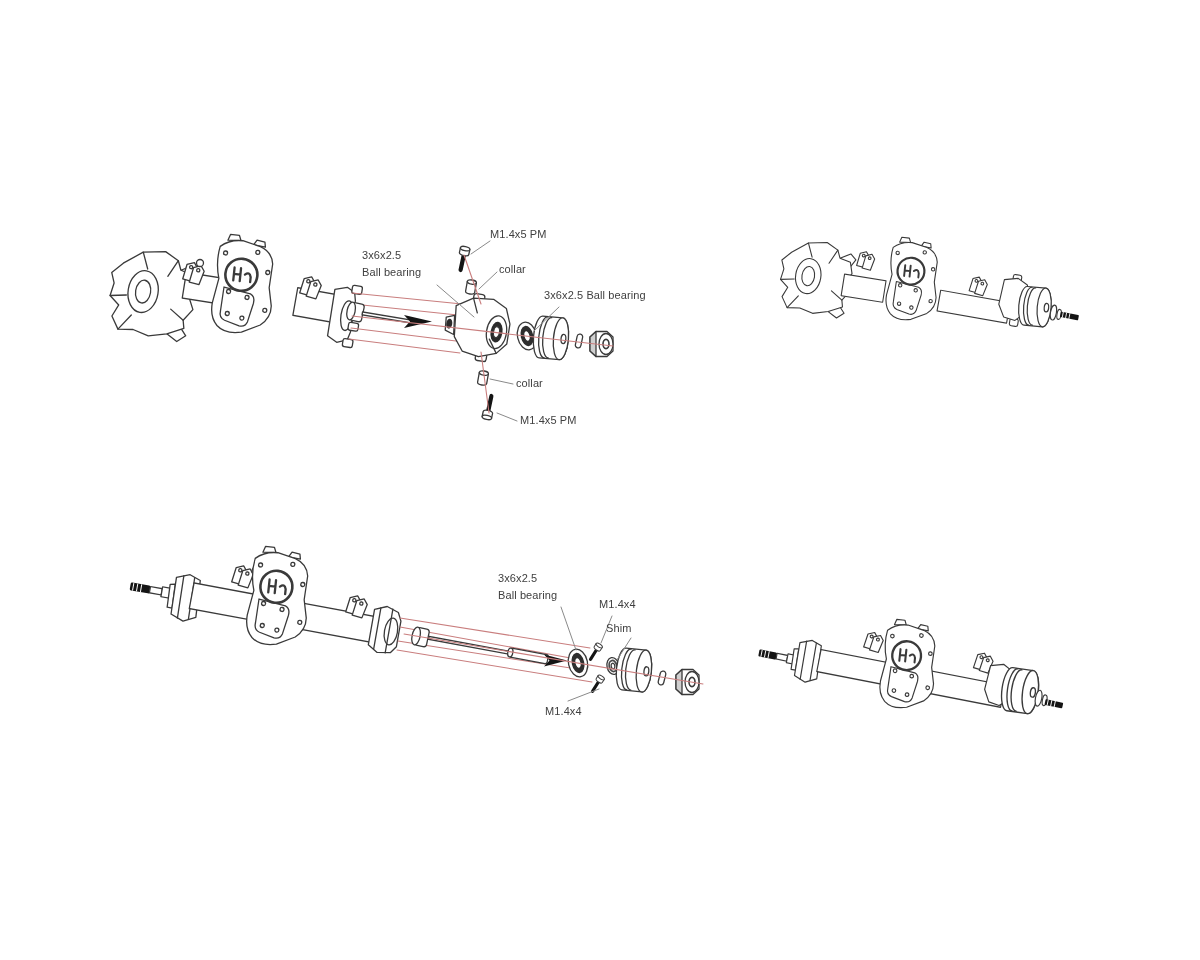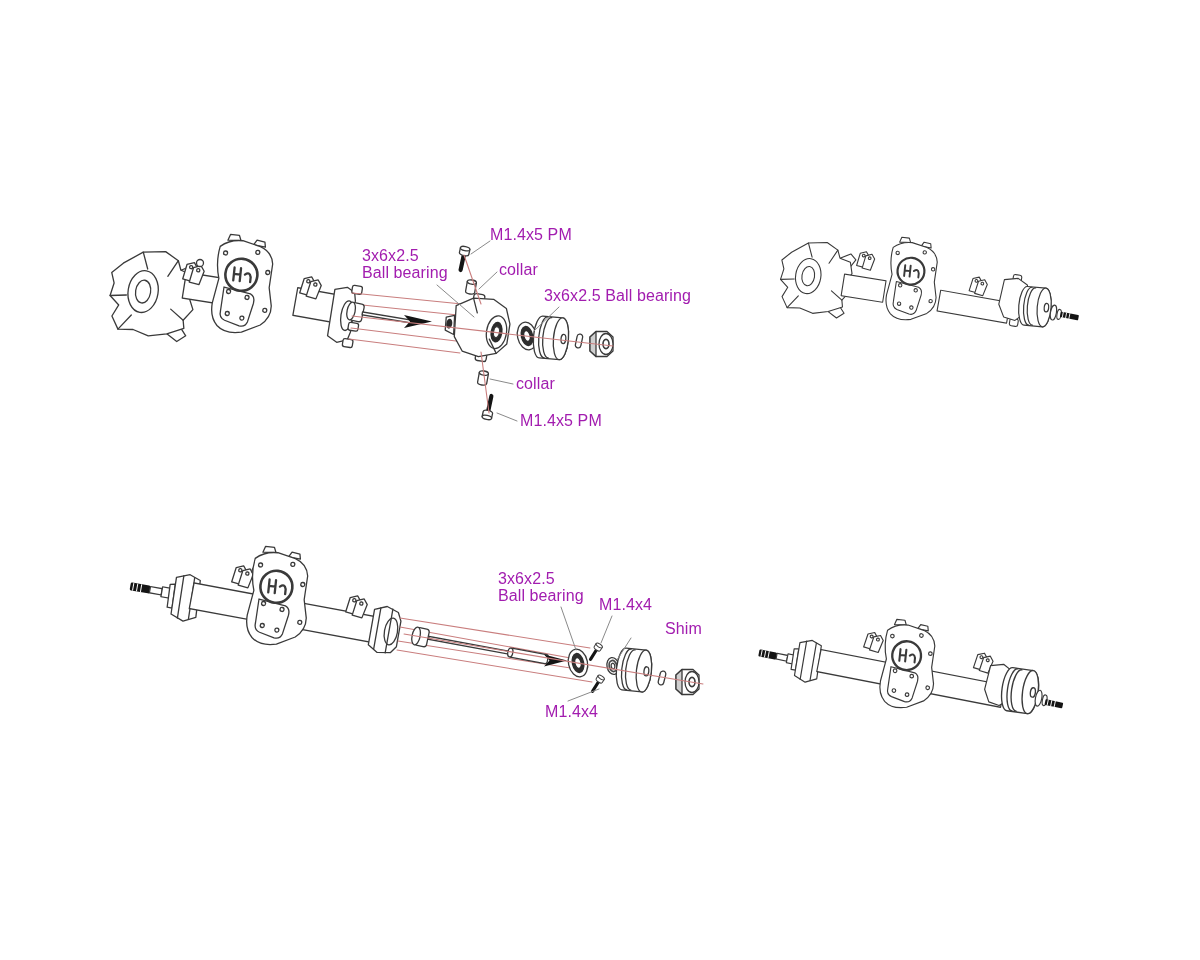--- a/index.html
+++ b/index.html
@@ -1,19 +1,19 @@
 <!DOCTYPE html>
 <html><head>
 <meta charset="utf-8">
 <style>
   html,body{margin:0;padding:0;background:#ffffff;}
   .stage{position:relative;width:1200px;height:960px;background:#ffffff;overflow:hidden;
          font-family:"Liberation Sans",sans-serif;}
   .stage svg{position:absolute;left:0;top:0;}
-  .lbl{position:absolute;font-size:16px;line-height:17px;color:#a21caf;
+  .lbl{position:absolute;font-size:11px;line-height:17px;color:#404040;
        white-space:pre-line;letter-spacing:0.1px;}
 </style>
 </head>
 <body>
 
 <div class="stage">
 
 <svg width="1200" height="960" viewBox="0 0 1200 960">
   <defs>
     <g id="g-bracket">
@@ -288,16 +288,16 @@
 <div class="lbl" style="left:362px;top:247px">3x6x2.5
 Ball bearing</div>
 <div class="lbl" style="left:499px;top:261px">collar</div>
 <div class="lbl" style="left:544px;top:287px">3x6x2.5 Ball bearing</div>
 <div class="lbl" style="left:516px;top:375px">collar</div>
 <div class="lbl" style="left:520px;top:412px">M1.4x5 PM</div>
 
 <div class="lbl" style="left:498px;top:570px">3x6x2.5
 Ball bearing</div>
 <div class="lbl" style="left:599px;top:596px">M1.4x4</div>
-<div class="lbl" style="left:665px;top:620px">Shim</div>
+<div class="lbl" style="left:606px;top:620px">Shim</div>
 <div class="lbl" style="left:545px;top:703px">M1.4x4</div>
 
 </div>
 
 </body></html>

